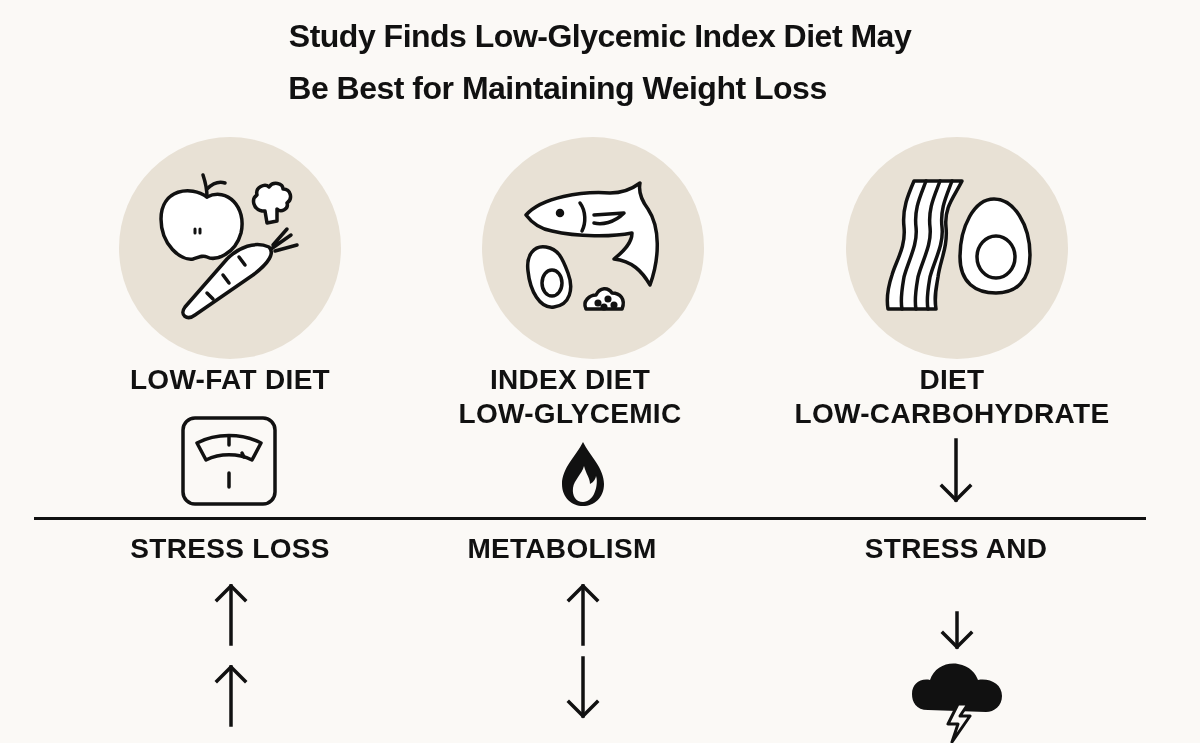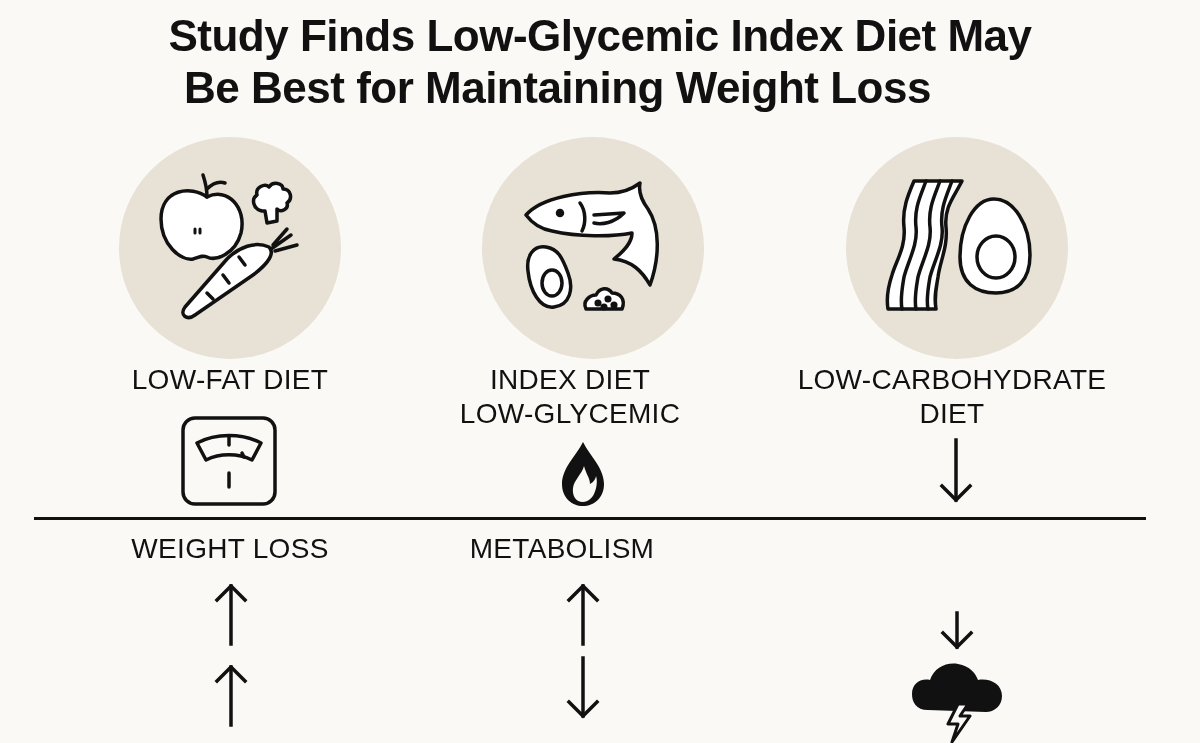--- a/index.html
+++ b/index.html
@@ -6,32 +6,32 @@
     body {
       width:1200px; height:743px; overflow:hidden;
       background:#fbf9f6;
       font-family:"Liberation Sans", sans-serif;
       color:#111;
       position:relative;
     }
     .title {
       position:absolute; left:0; top:10px; width:1200px;
       text-align:center;
-      font-weight:bold; font-size:44px; line-height:52px;
+      font-weight:bold; font-size:32px; line-height:52px;
       letter-spacing:-0.5px;
     }
     .title .l1 { display:block; }
     .title .l2 { display:block; margin-left:-85px; }
     .circle {
       position:absolute; width:222px; height:222px; border-radius:50%;
       background:#e8e1d5;
     }
     .circle svg { position:absolute; left:0; top:0; }
     .label {
-      position:absolute; text-align:center; font-weight:normal;
+      position:absolute; text-align:center; font-weight:bold;
       font-size:28px; line-height:34px; letter-spacing:0.3px;
     }
     .icon { position:absolute; }
     .divider {
       position:absolute; left:34px; top:517px; width:1112px; height:3px;
       background:#111;
     }
   </style>
 </head>
 <body>
@@ -110,33 +110,33 @@
       <path d="M94 44 C88 60 82 72 84 90 C86 108 76 124 72 140 C70 152 68 162 70 172"></path>
       <path d="M106 44 C100 60 94 72 96 90 C98 108 88 124 84 140 C82 152 80 162 82 172"></path>
     </g>
     <g>
       <path d="M148 62 C128 62 114 90 114 120 C114 146 130 156 150 156 C170 156 184 144 184 118 C184 88 168 62 148 62 Z" fill="#fff"></path>
       <ellipse cx="150" cy="120" rx="19" ry="21"></ellipse>
     </g>
   </svg>
 </div>
 <div class="label" style="left:752px;top:363px;width:400px;">
+  <div>DIET</div>
   <div>LOW-CARBOHYDRATE</div>
-  <div>DIET</div>
 </div>
 <div class="icon" style="left:939px;top:438px;">
   <svg width="34" height="66" viewBox="0 0 34 66" fill="none" stroke="#111" stroke-width="3.5" stroke-linecap="square">
     <path d="M17 2 L17 62"></path>
     <path d="M3 48 L17 62 L31 48"></path>
   </svg>
 </div>
 
 <div class="divider"></div>
 
-<div class="label" style="left:80px;top:532px;width:300px;">WEIGHT LOSS</div>
+<div class="label" style="left:80px;top:532px;width:300px;">STRESS LOSS</div>
 <div class="icon" style="left:214px;top:584px;">
   <svg width="34" height="62" viewBox="0 0 34 62" fill="none" stroke="#111" stroke-width="3.5" stroke-linecap="square">
     <path d="M17 2 L17 60"></path>
       <path d="M3 16 L17 2 L31 16"></path>
   </svg>
 </div>
 <div class="icon" style="left:214px;top:665px;">
   <svg width="34" height="62" viewBox="0 0 34 62" fill="none" stroke="#111" stroke-width="3.5" stroke-linecap="square">
     <path d="M17 2 L17 60"></path>
       <path d="M3 16 L17 2 L31 16"></path>
@@ -151,20 +151,21 @@
   </svg>
 </div>
 <div class="icon" style="left:566px;top:656px;">
   <svg width="34" height="64" viewBox="0 0 34 64" fill="none" stroke="#111" stroke-width="3.5" stroke-linecap="square">
     <path d="M17 2 L17 60"></path>
       <path d="M3 46 L17 60 L31 46"></path>
   </svg>
 </div>
 
 <div class="label" style="left:756px;top:532px;width:400px;">
+  <div>STRESS AND</div>
 </div>
 <div class="icon" style="left:940px;top:611px;">
   <svg width="34" height="40" viewBox="0 0 34 40" fill="none" stroke="#111" stroke-width="3.5" stroke-linecap="square">
     <path d="M17 2 L17 36"></path>
       <path d="M3 22 L17 36 L31 22"></path>
   </svg>
 </div>
 <div class="icon" style="left:910px;top:660px;">
   <svg width="96" height="84" viewBox="0 0 96 84">
     <path d="M18 50 C6 50 2 42 2 34 C2 24 10 18 20 20 C24 8 36 2 48 4 C60 6 66 14 68 20 C80 18 92 24 92 36 C92 46 84 52 76 52 Z" fill="#111"></path>

